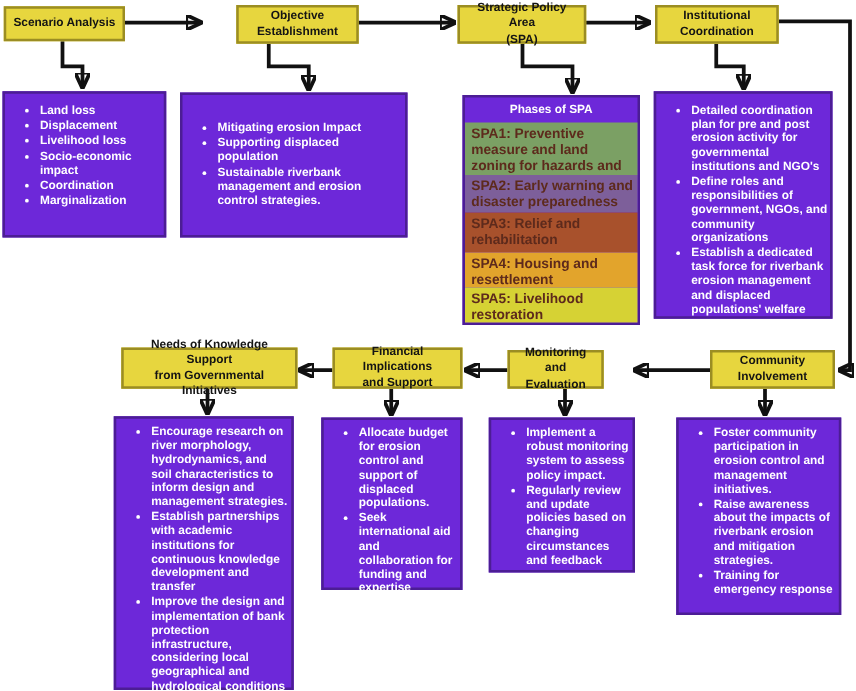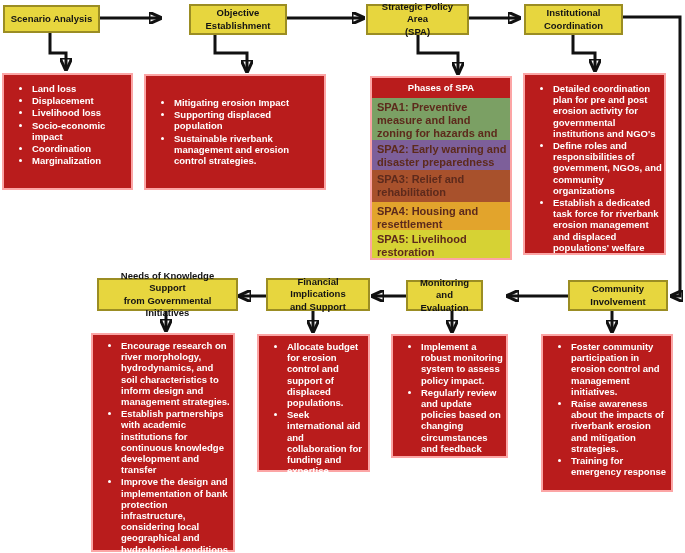--- a/index.html
+++ b/index.html
@@ -12,21 +12,21 @@
 
   .ybox {
     position:absolute; z-index:2; box-sizing:border-box;
     background:#e7d63e; border:2px solid #9b8d23; color:#141414;
     font-weight:bold; font-size:9.5px; line-height:1.28;
     display:flex; flex-direction:column; align-items:center; justify-content:center;
     text-align:center; padding:1px 3px;
   }
   .gbox {
     position:absolute; z-index:2; box-sizing:border-box;
-    background:#b91c1c; border:2px solid #fca5a5; color:#ffffff;
+    background:#6d28d9; border:2px solid #4c1d95; color:#ffffff;
     font-weight:bold; font-size:9.5px; line-height:1.18;
   }
   .gbox ul { margin:0; padding-left:22px; }
   .gbox li { margin:0 0 1px 0; }
   .pad-top { padding:8px 2px 2px 6px; }
   .pad-sm  { padding:5px 2px 2px 6px; }
   .center-v { display:flex; flex-direction:column; justify-content:center; padding:2px 4px 2px 6px; }
 
   .spa-wrap { display:flex; flex-direction:column; padding:0; }
   .spa-head { flex:none; height:20px; display:flex; align-items:center; justify-content:center; text-align:center; }

